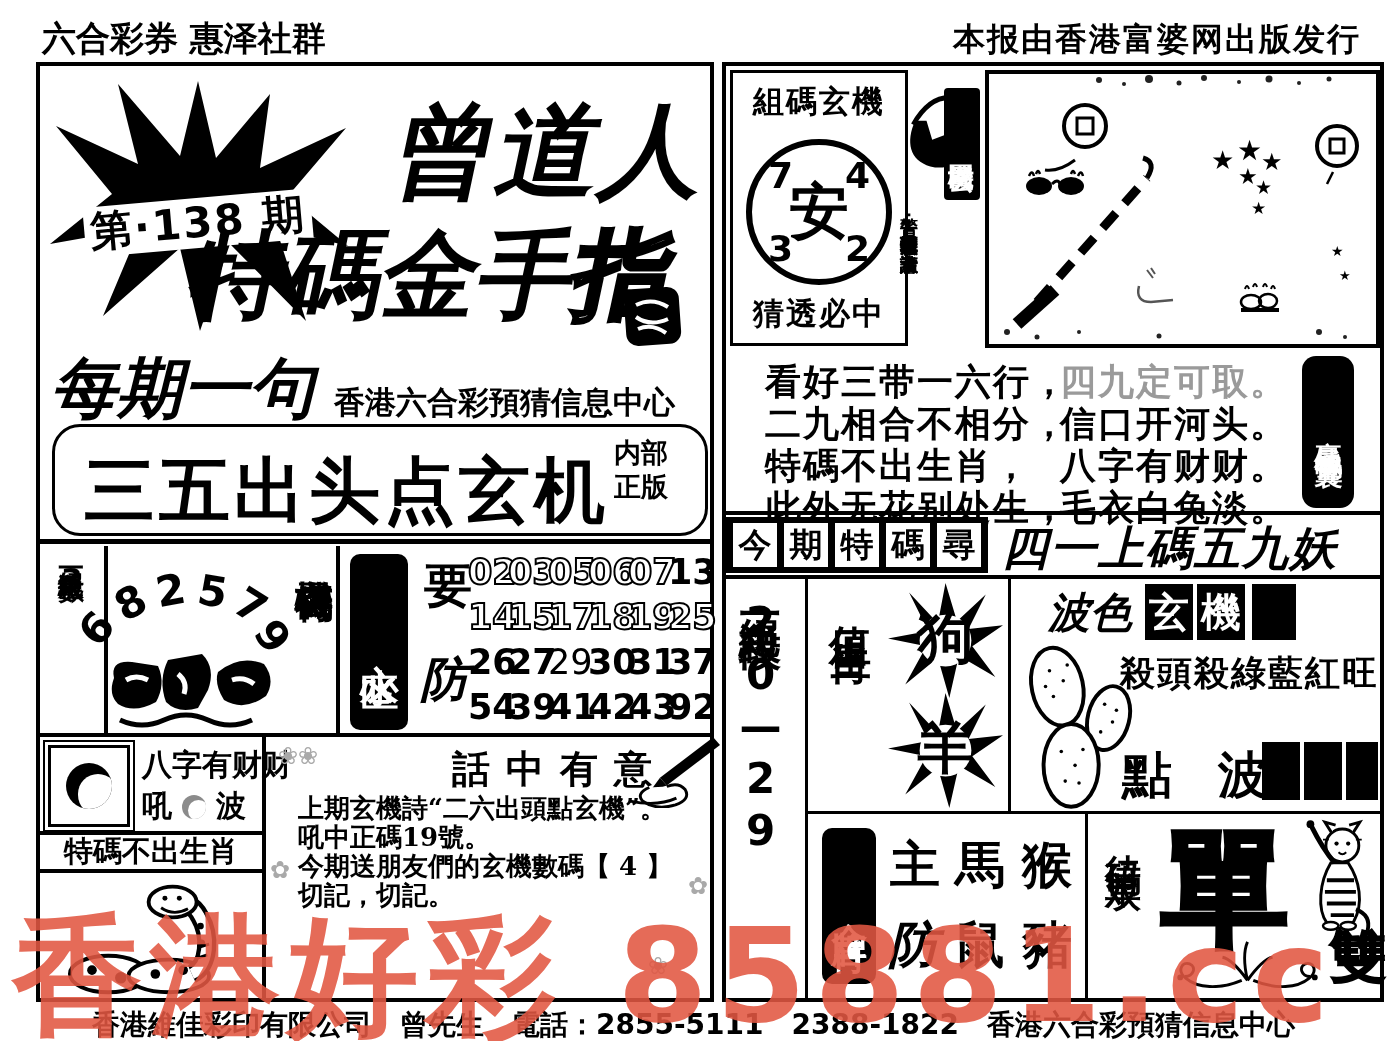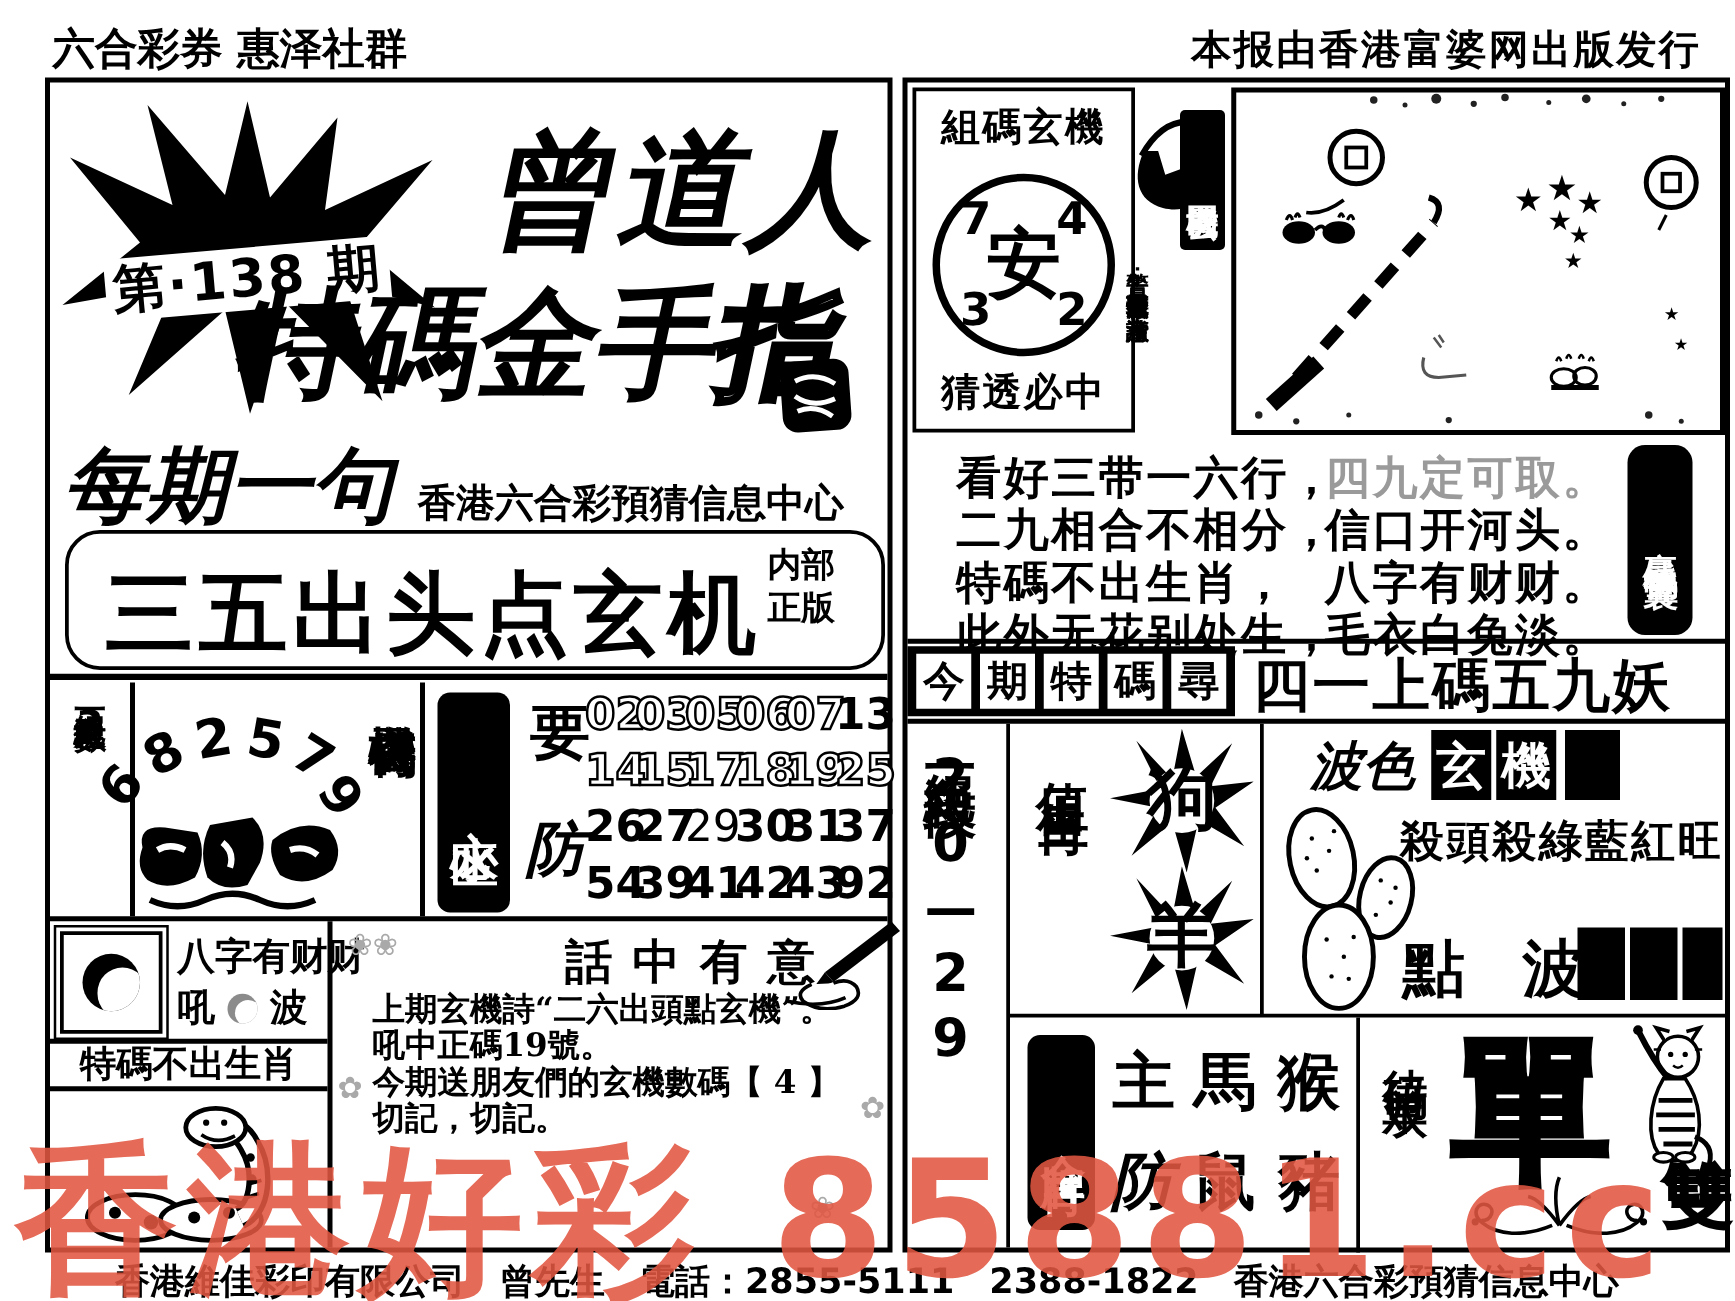--- a/index.html
+++ b/index.html
@@ -263,21 +263,21 @@
   </div>
 
   <div class="ln" style="left:726px;top:511px;width:654px;height:4px"></div>
 
   <div class="abs" style="left:726px;top:517px;width:262px;height:56px;background:#000"></div>
   <div class="wtile" style="left:733px;top:523px">今</div>
   <div class="wtile" style="left:784px;top:523px">期</div>
   <div class="wtile" style="left:835px;top:523px">特</div>
   <div class="wtile" style="left:886px;top:523px">碼</div>
   <div class="wtile" style="left:937px;top:523px">尋</div>
-  <div class="abs serif" style="left:1002px;top:518px;font-size:46px;font-weight:900;letter-spacing:2px;white-space:nowrap">四一上碼五九妖</div>
+  <div class="abs serif" style="left:1002px;top:518px;font-size:46px;font-weight:900;font-style:italic;letter-spacing:2px;white-space:nowrap">四一上碼五九妖</div>
 
   <div class="ln" style="left:726px;top:575px;width:654px;height:4px"></div>
 
   <div class="abs vt" style="left:732px;top:586px;height:414px;font-size:42px;font-weight:800;letter-spacing:3px">絕殺一段20—29</div>
   <div class="ln" style="left:805px;top:579px;width:3px;height:419px"></div>
 
   <div class="abs vt serif" style="left:822px;top:592px;height:210px;font-size:42px;font-weight:900;letter-spacing:6px">值日生肖</div>
   <div class="abs" style="left:888px;top:583px;width:115px;height:115px">
     <svg width="115" height="115" viewBox="0 0 120 120">
       <polygon fill="#000" points="60,0 72,40 102,12 84,48 120,44 88,66 112,98 74,76 64,120 52,78 18,106 40,66 0,58 42,50 22,10 52,42"></polygon>

